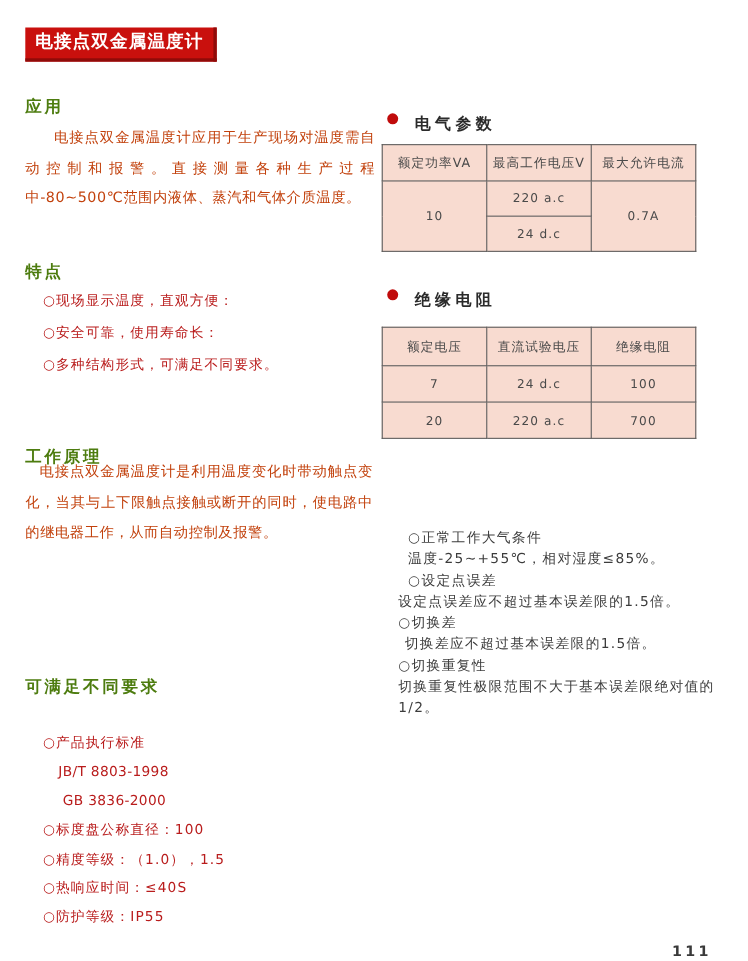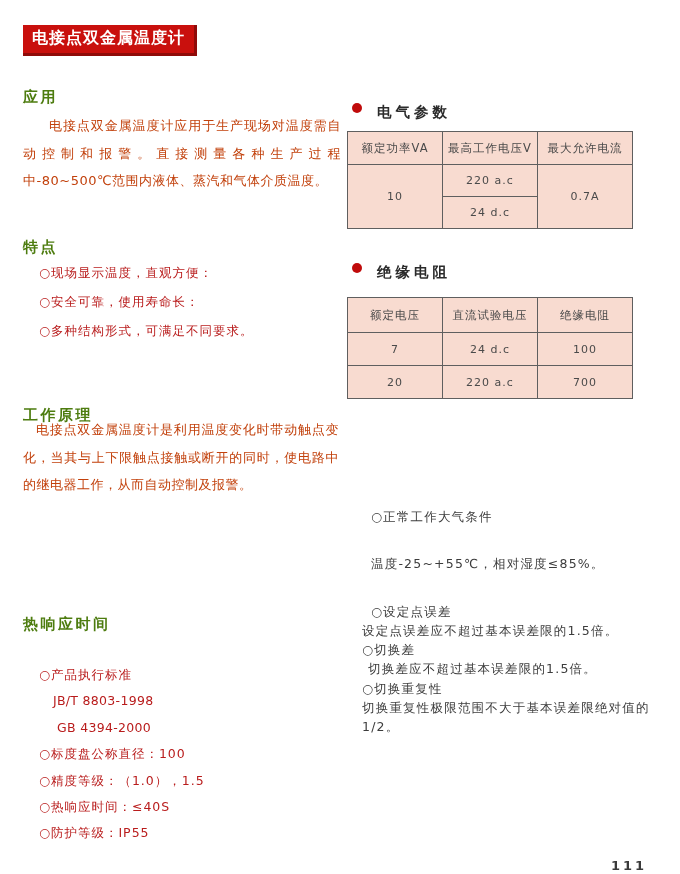--- a/index.html
+++ b/index.html
@@ -54,21 +54,21 @@
   .data-table th{font-size:11.5px;font-weight:normal;height:30px;}
   .data-table td{font-size:11px;font-weight:normal;}
   .t1 td{height:29px;}
   .t2 th{height:32px;}
   .t2 td{height:30px;}
   
   .cond{
     position:absolute;font-size:12.5px;line-height:19.3px;
     letter-spacing:1.2px;color:#3c3c3c;
   }
-  .cond .ind1{padding-left:9px;margin-top:28px;}
+  .cond .ind1{padding-left:9px;}
   .cond .ind2{padding-left:6px;}
   
   .page-num{
     position:absolute;left:611px;top:858px;font-size:13px;
     color:#3a3a3a;letter-spacing:3px;font-weight:bold;
   }
 </style>
 </head>
 <body>
 
@@ -82,25 +82,25 @@
   <div class="sec-h" style="left:23px;top:238px;">特点</div>
   <div class="plain-list feat-list" style="left:39px;top:258px;width:300px;">
     <div>○现场显示温度，直观方便：</div>
     <div>○安全可靠，使用寿命长：</div>
     <div>○多种结构形式，可满足不同要求。</div>
   </div>
 
   <div class="sec-h" style="left:23px;top:406px;">工作原理</div>
   <div class="body-text indent1" style="left:23px;top:416px;width:316px;">电接点双金属温度计是利用温度变化时带动触点变化，当其与上下限触点接触或断开的同时，使电路中的继电器工作，从而自动控制及报警。</div>
 
-  <div class="sec-h" style="left:23px;top:615px;">热响应时间</div>
+  <div class="sec-h" style="left:23px;top:615px;">可满足不同要求</div>
   <div class="plain-list tech-list" style="left:39px;top:641px;width:300px;margin-top:21px;">
     <div>○产品执行标准</div>
     <div class="sub1">JB/T 8803-1998</div>
-    <div class="sub2">GB 4394-2000</div>
+    <div class="sub2">GB 3836-2000</div>
     <div>○标度盘公称直径：100</div>
     <div>○精度等级：（1.0），1.5</div>
     <div>○热响应时间：≤40S</div>
     <div>○防护等级：IP55</div>
   </div>
 
   <div class="dot-h" style="left:352px;top:103px;">
     <span class="red-dot"></span>
     <span>电气参数</span>
   </div>

